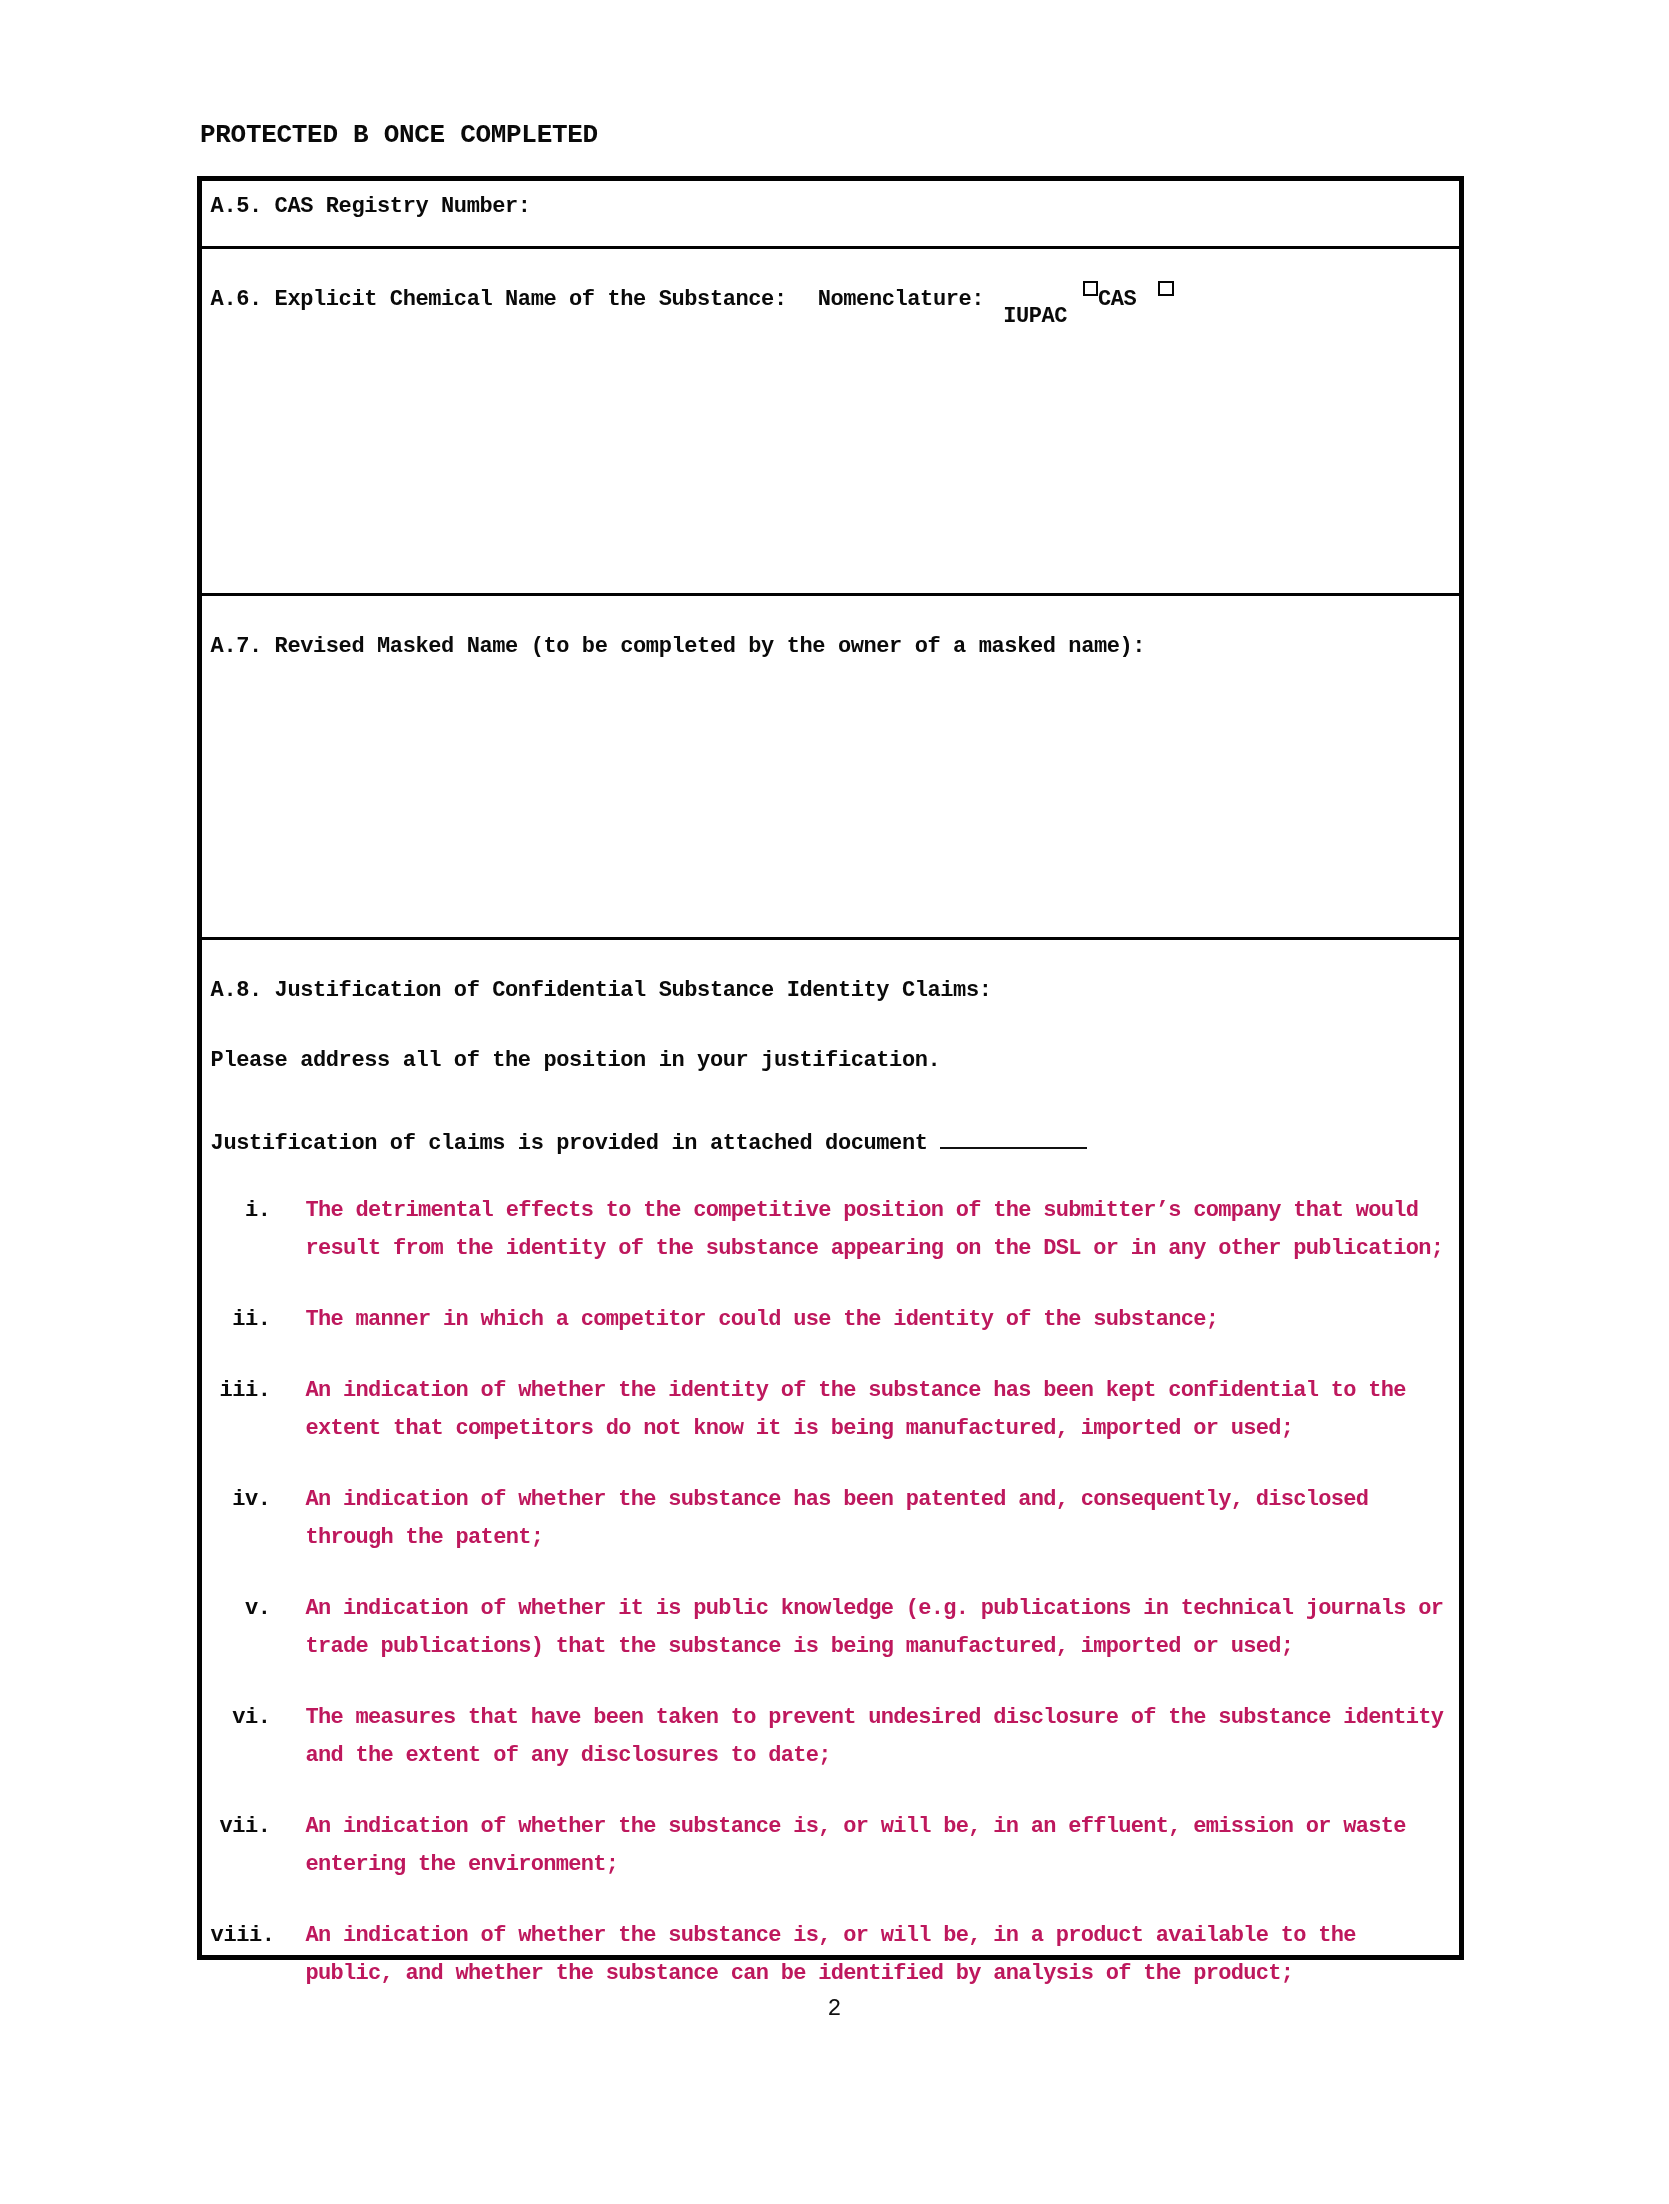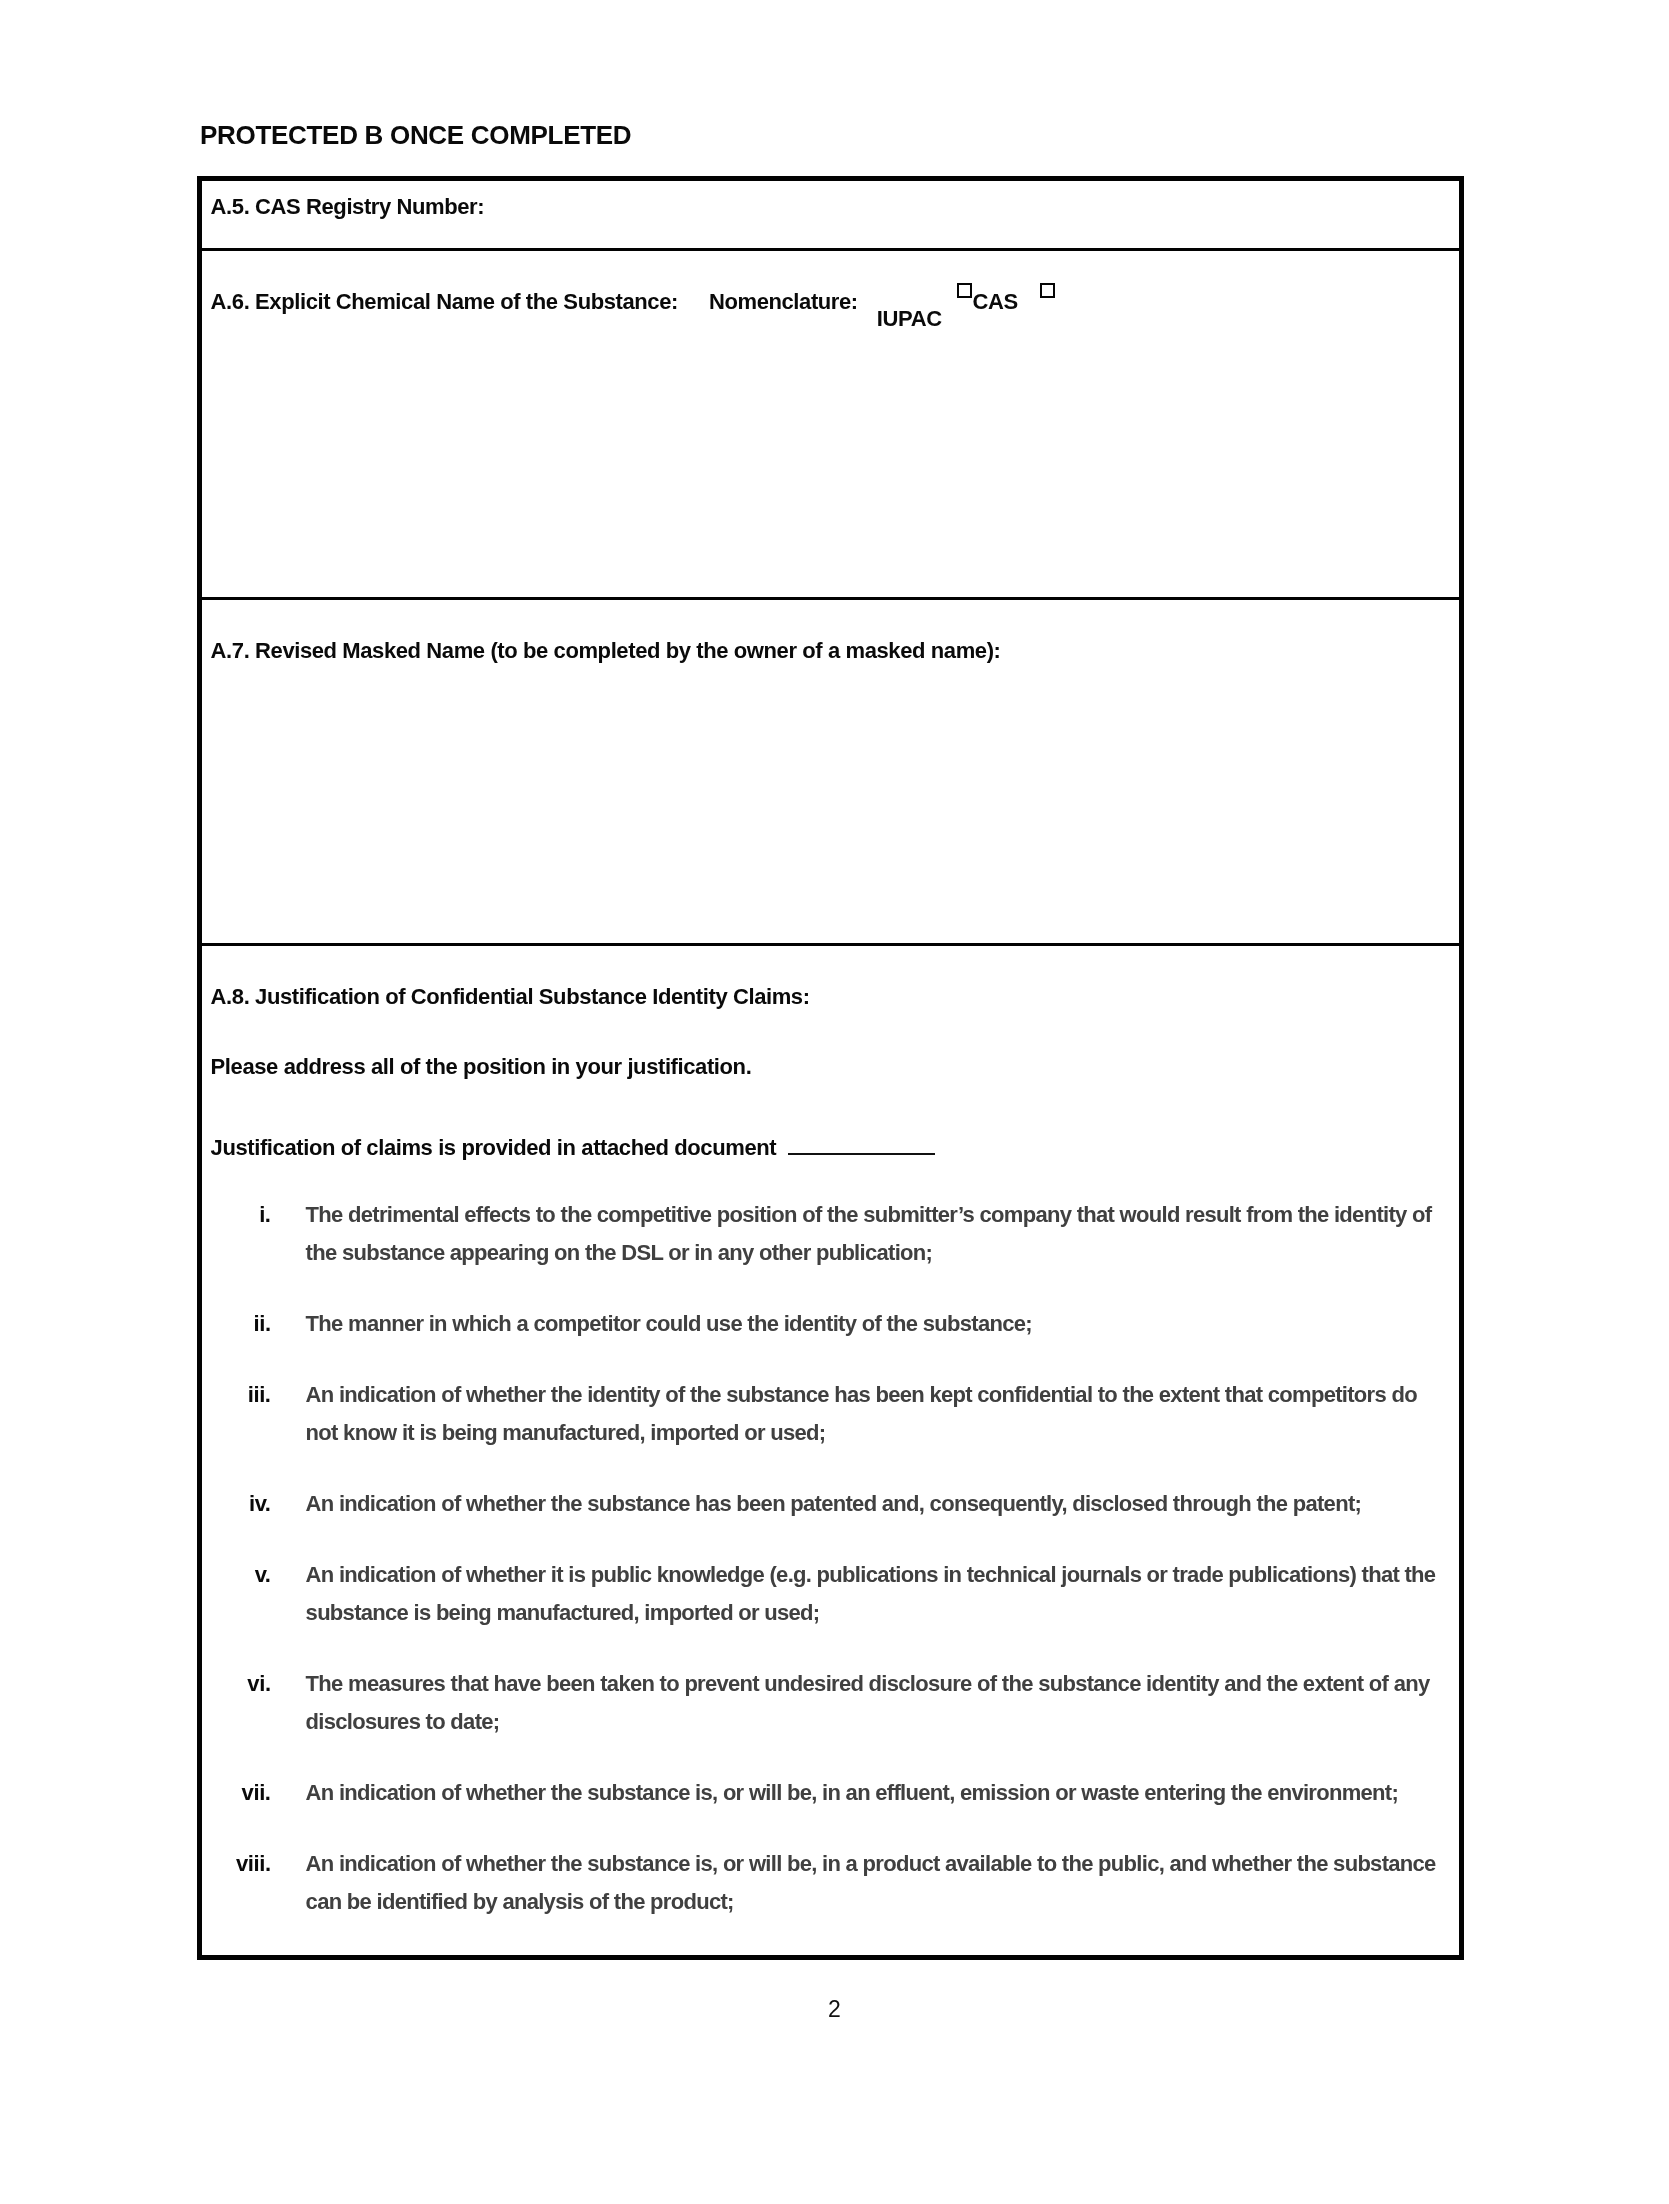--- a/index.html
+++ b/index.html
@@ -1,15 +1,15 @@
 <!DOCTYPE html>
 <html style="font-size:13.7px"><head>
 <meta charset="utf-8">
 <style>
-  * { margin: 0; padding: 0; box-sizing: border-box; }
+  * { margin: 0; padding: 0; box-sizing: border-box; font-family: Liberation Mono, monospace; }
   html, body { background: #ffffff; }
   body {
     width: 1669px; height: 2204px;
     font-family: "Liberation Sans", "DejaVu Sans", sans-serif;
     color: #0d0d0d;
     position: relative;
   }
   .page {
     position: absolute; inset: 0;
     background: #ffffff;
@@ -84,21 +84,21 @@
     letter-spacing: -0.4px;
     line-height: 38px;
     color: #0a0a0a;
   }
   .it {
     margin-left: 35px;
     width: 1147px;
     font-size: 22px; font-weight: 700;
     letter-spacing: -0.7px;
     line-height: 38px;
-    color: #404040;
+    color: #be185d;
   }
   .pagenum {
     position: absolute;
     left: 0; top: 1996px;
     width: 1669px;
     text-align: center;
     font-size: 23px; font-weight: 400;
     color: #111111;
   }
 </style>

